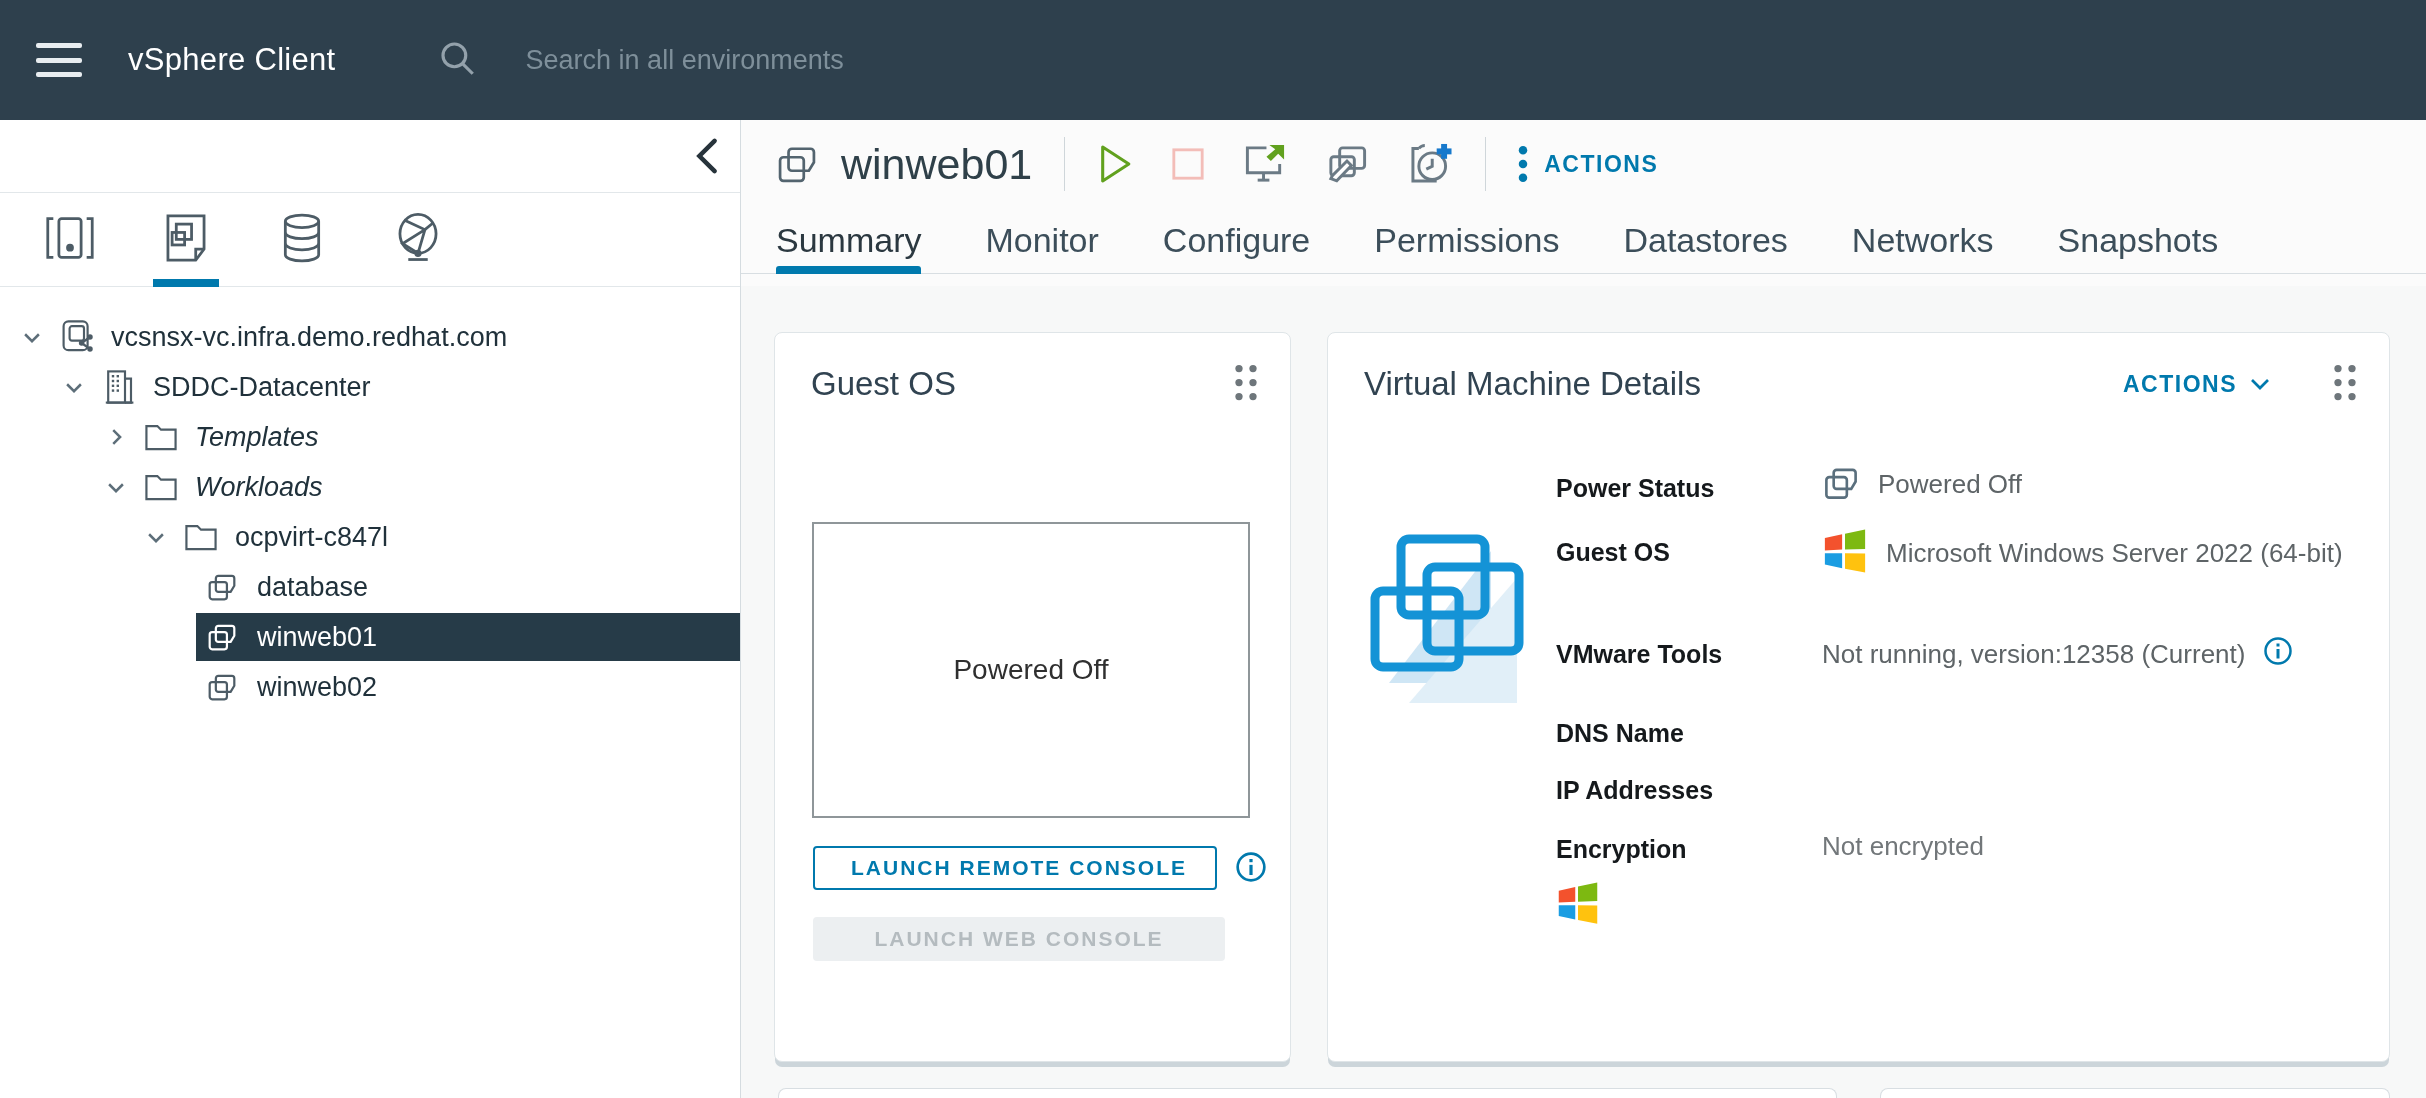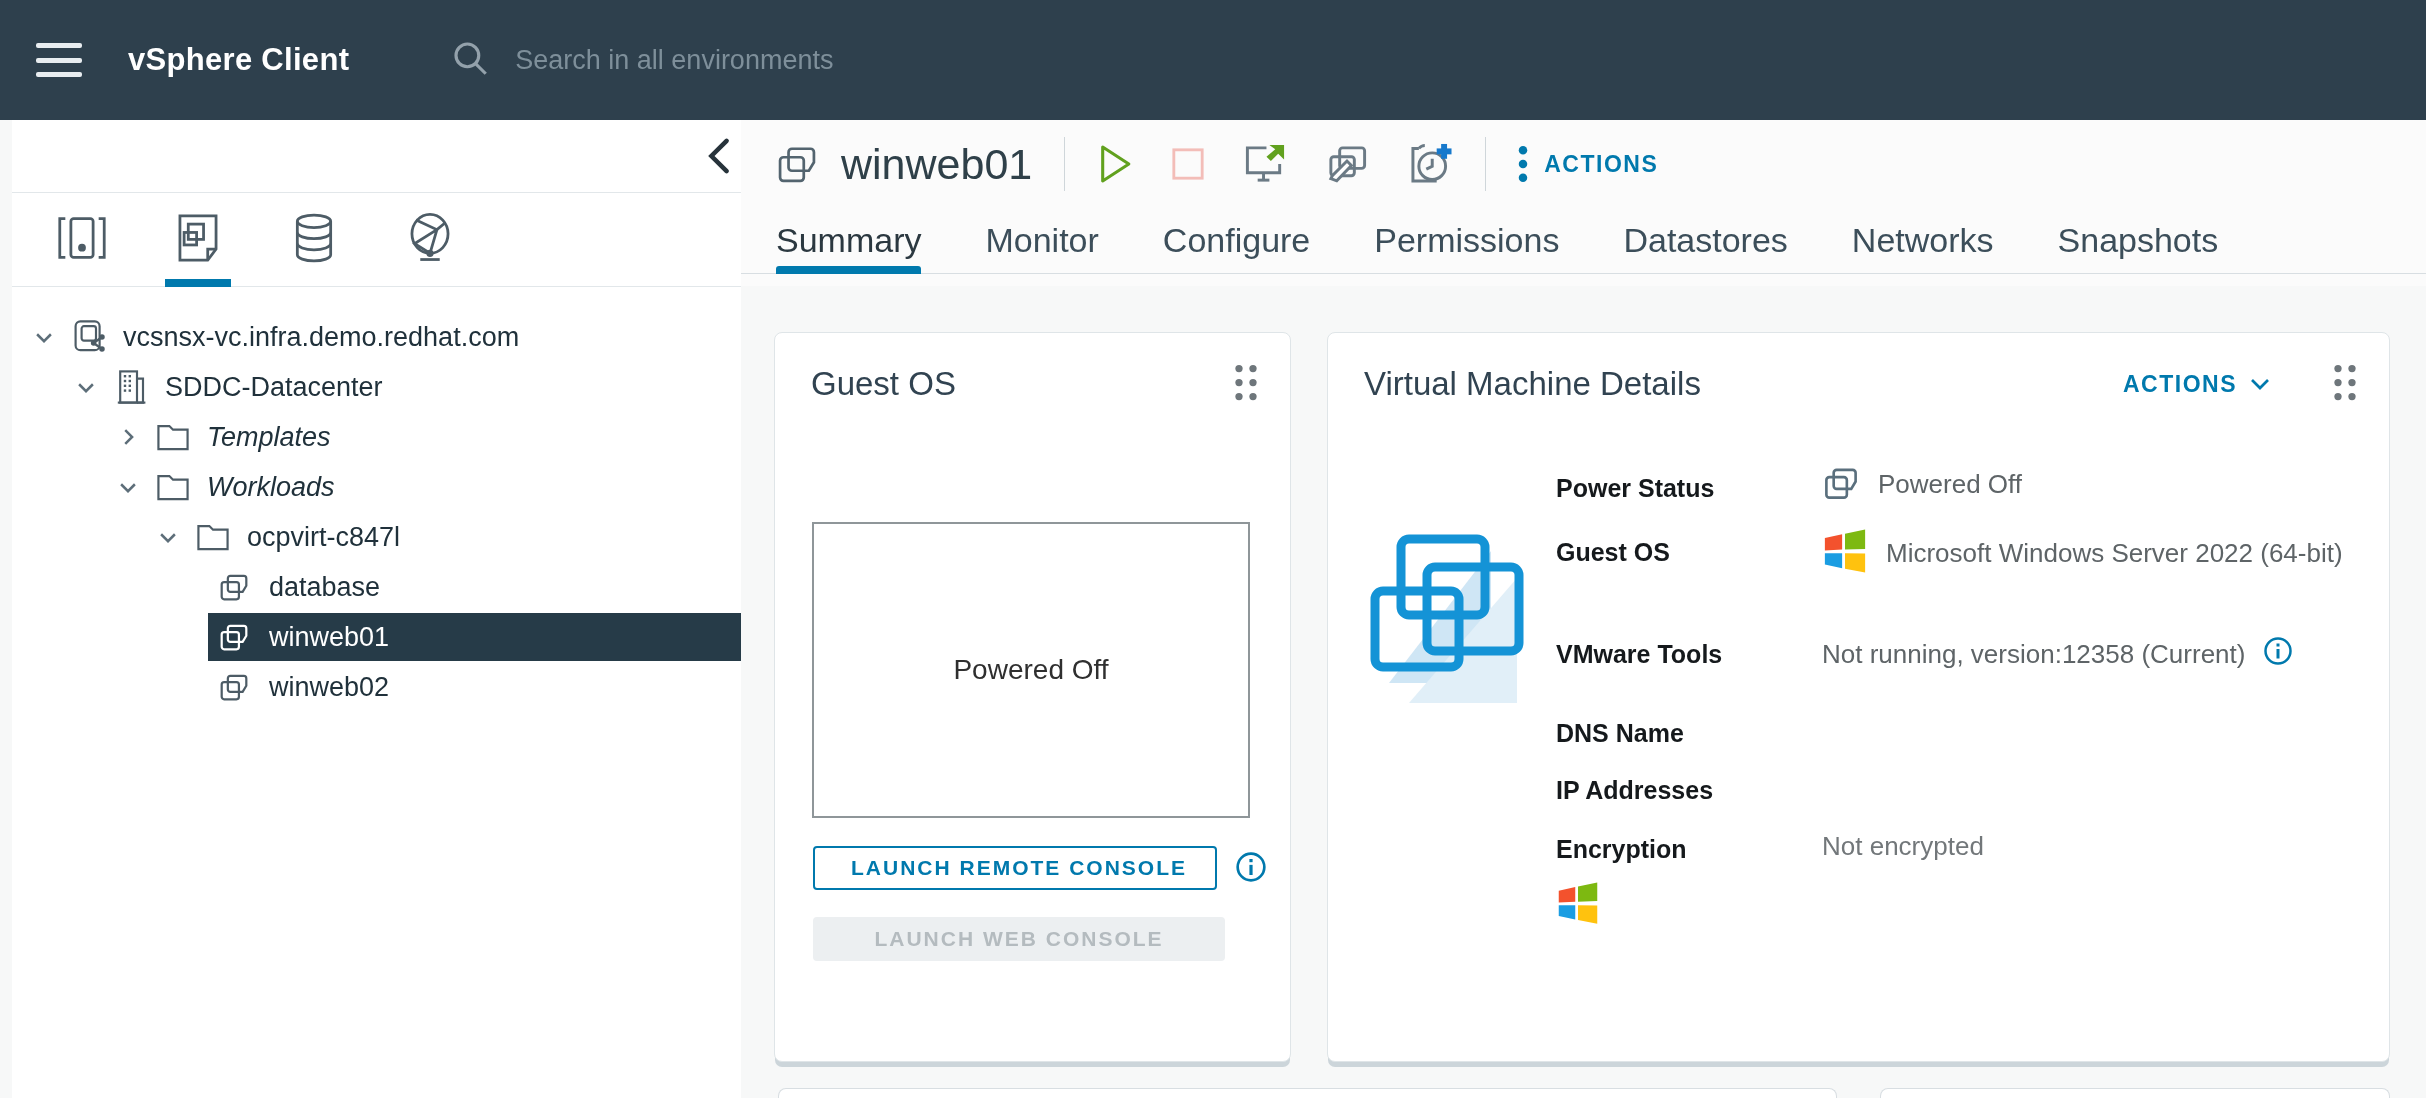--- a/index.html
+++ b/index.html
@@ -5,26 +5,26 @@
   * { margin:0; padding:0; box-sizing:border-box; }
   html,body { width:2426px; height:1098px; overflow:hidden;
     font-family:"Liberation Sans", sans-serif; background:#f7f8f8; }
 
   
   .topbar { position:absolute; left:0; top:0; width:2426px; height:120px;
     background:#2e404d; display:flex; align-items:center; }
   .hamburger { margin-left:36px; width:46px; height:34px; display:flex;
     flex-direction:column; justify-content:space-between; cursor:pointer; }
   .hamburger span { display:block; height:5px; background:#e8edf0; border-radius:2px; }
-  .brand { margin-left:46px; color:#ffffff; font-size:31px; font-weight:700; letter-spacing:.3px; }
-  .searchwrap { margin-left:100px; display:flex; align-items:center; }
+  .brand { margin-left:46px; color:#ffffff; font-size:31px; font-weight:400; letter-spacing:.3px; }
+  .searchwrap { margin-left:100px; display:flex; align-items:center;gap:24px; }
   .search-placeholder { margin-left:24px; color:#7e8f9a; font-size:27px; }
 
   
-  .sidebar { position:absolute; left:12px; top:120px; width:741px; bottom:0;
+  .sidebar { position:absolute; left:0; top:120px; width:741px; bottom:0;
     background:#ffffff; border-right:1px solid #d5dce0; }
   .sidebar-top { height:73px; position:relative; border-bottom:1px solid #e2e7ea; }
   .collapse-btn { position:absolute; right:16px; top:14px; width:34px; height:44px;
     display:flex; align-items:center; justify-content:center; color:#27333b; cursor:pointer; }
   .invtabs { height:94px; display:flex; align-items:center; padding-left:12px;
     border-bottom:1px solid #e2e7ea; }
   .invtab { width:116px; height:94px; display:flex; align-items:center; justify-content:center;
     position:relative; color:#4d5c66; cursor:pointer; }
   .invtab.active::after { content:""; position:absolute; left:25px; right:25px; bottom:0;
     height:8px; background:#0079ad; }

